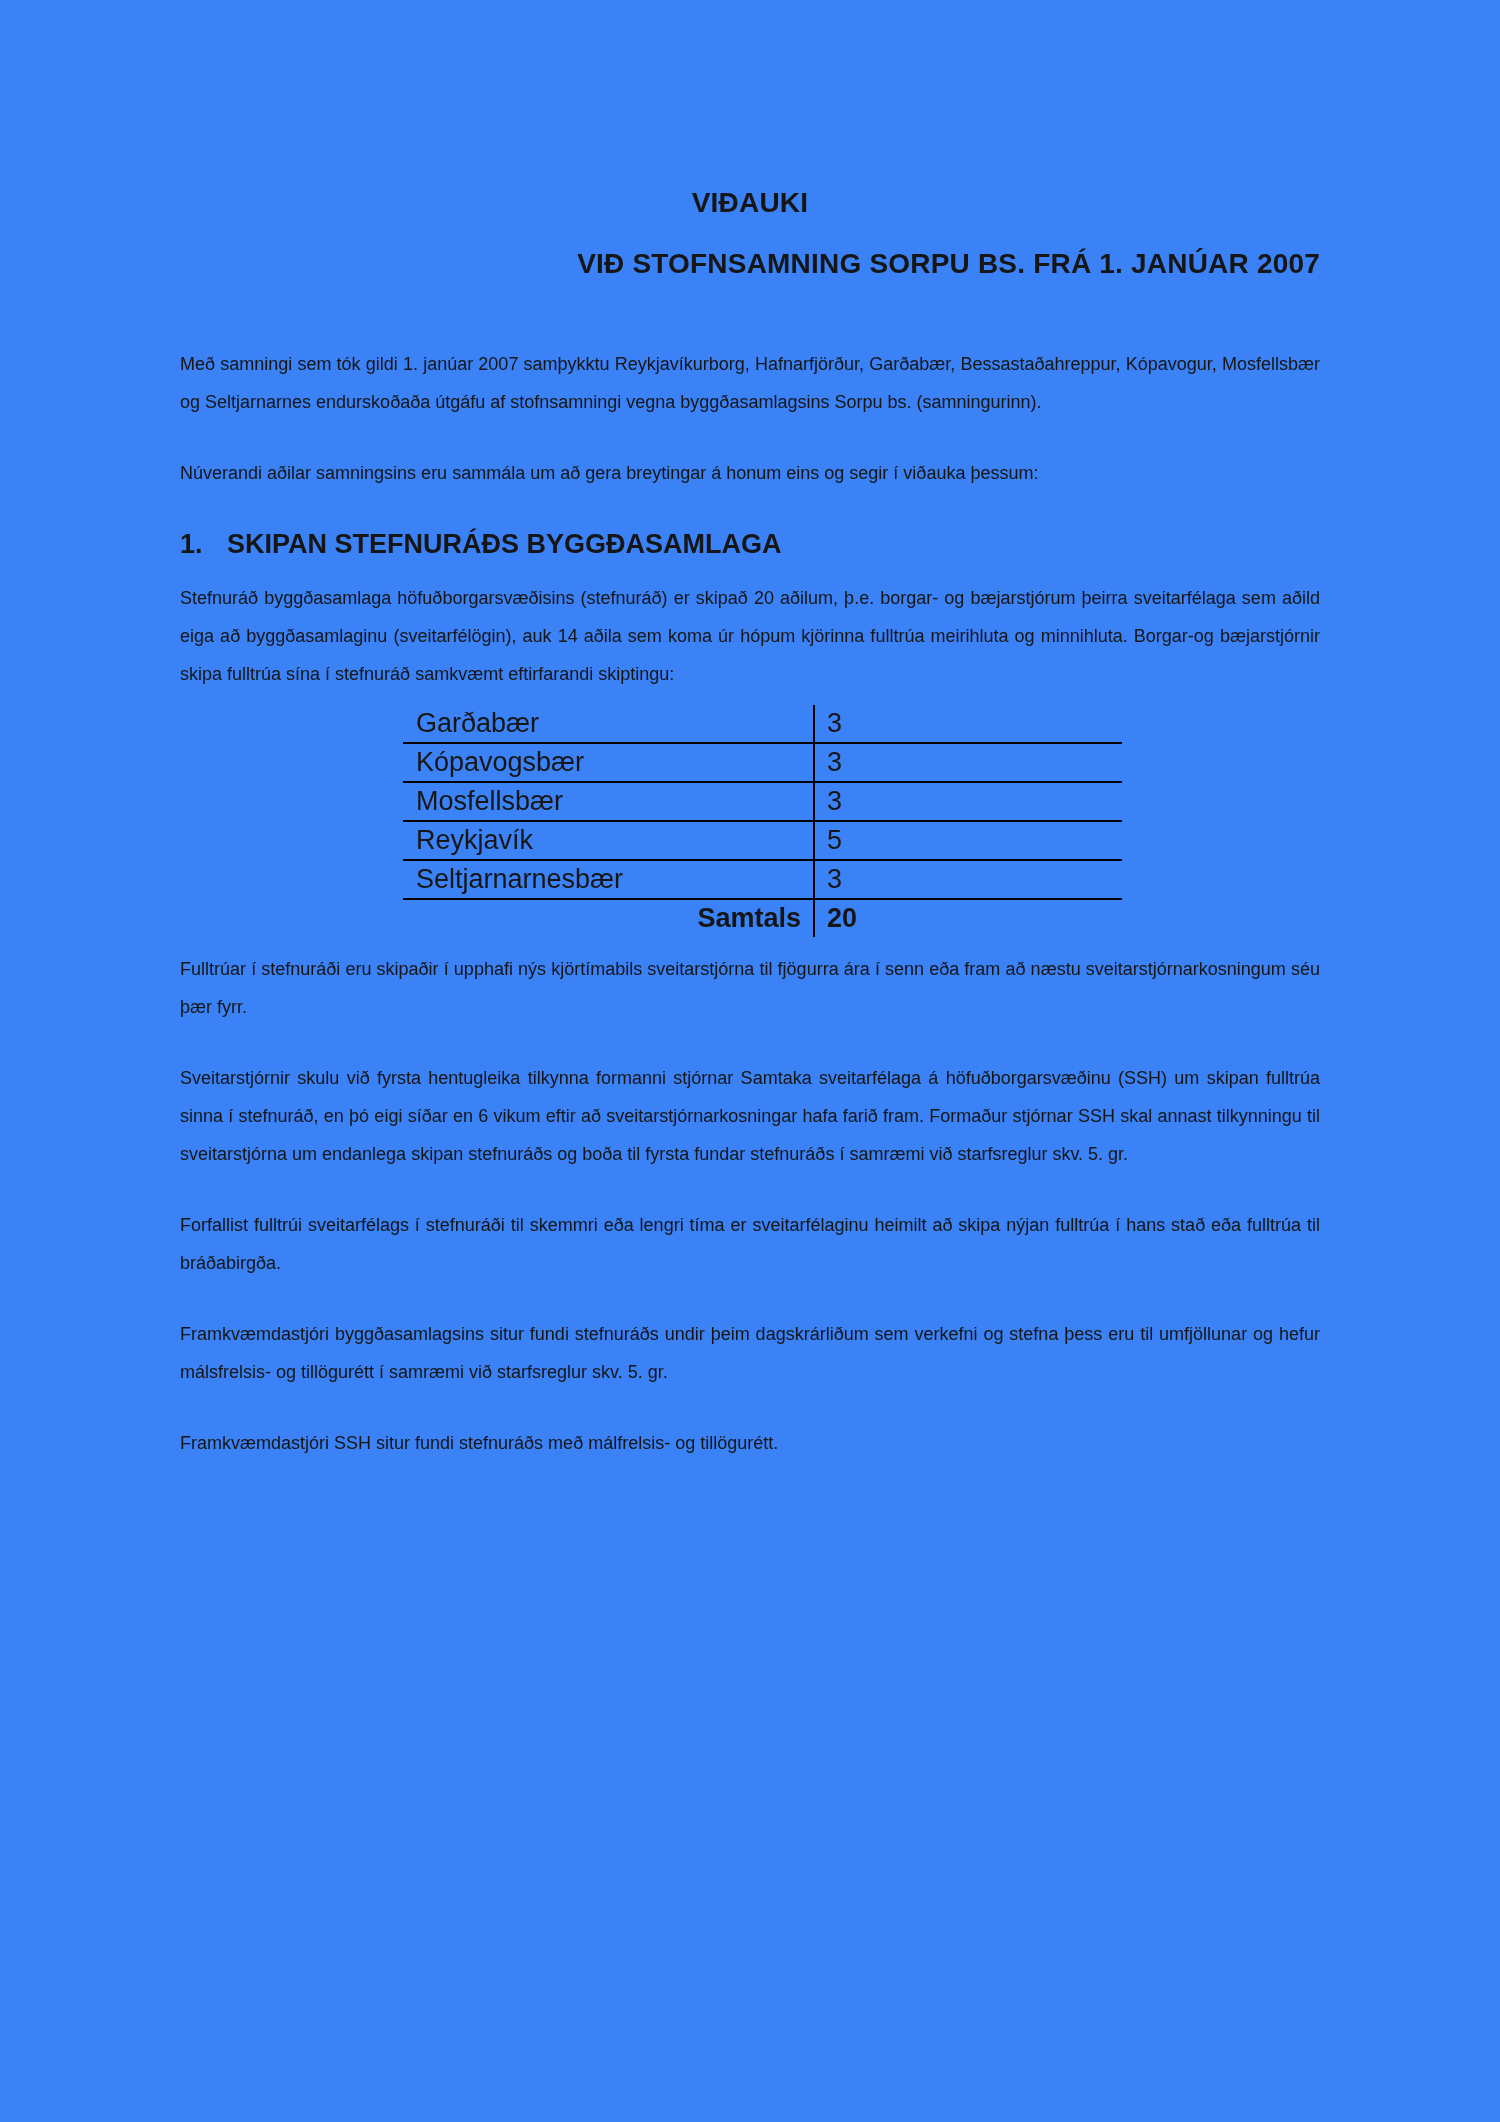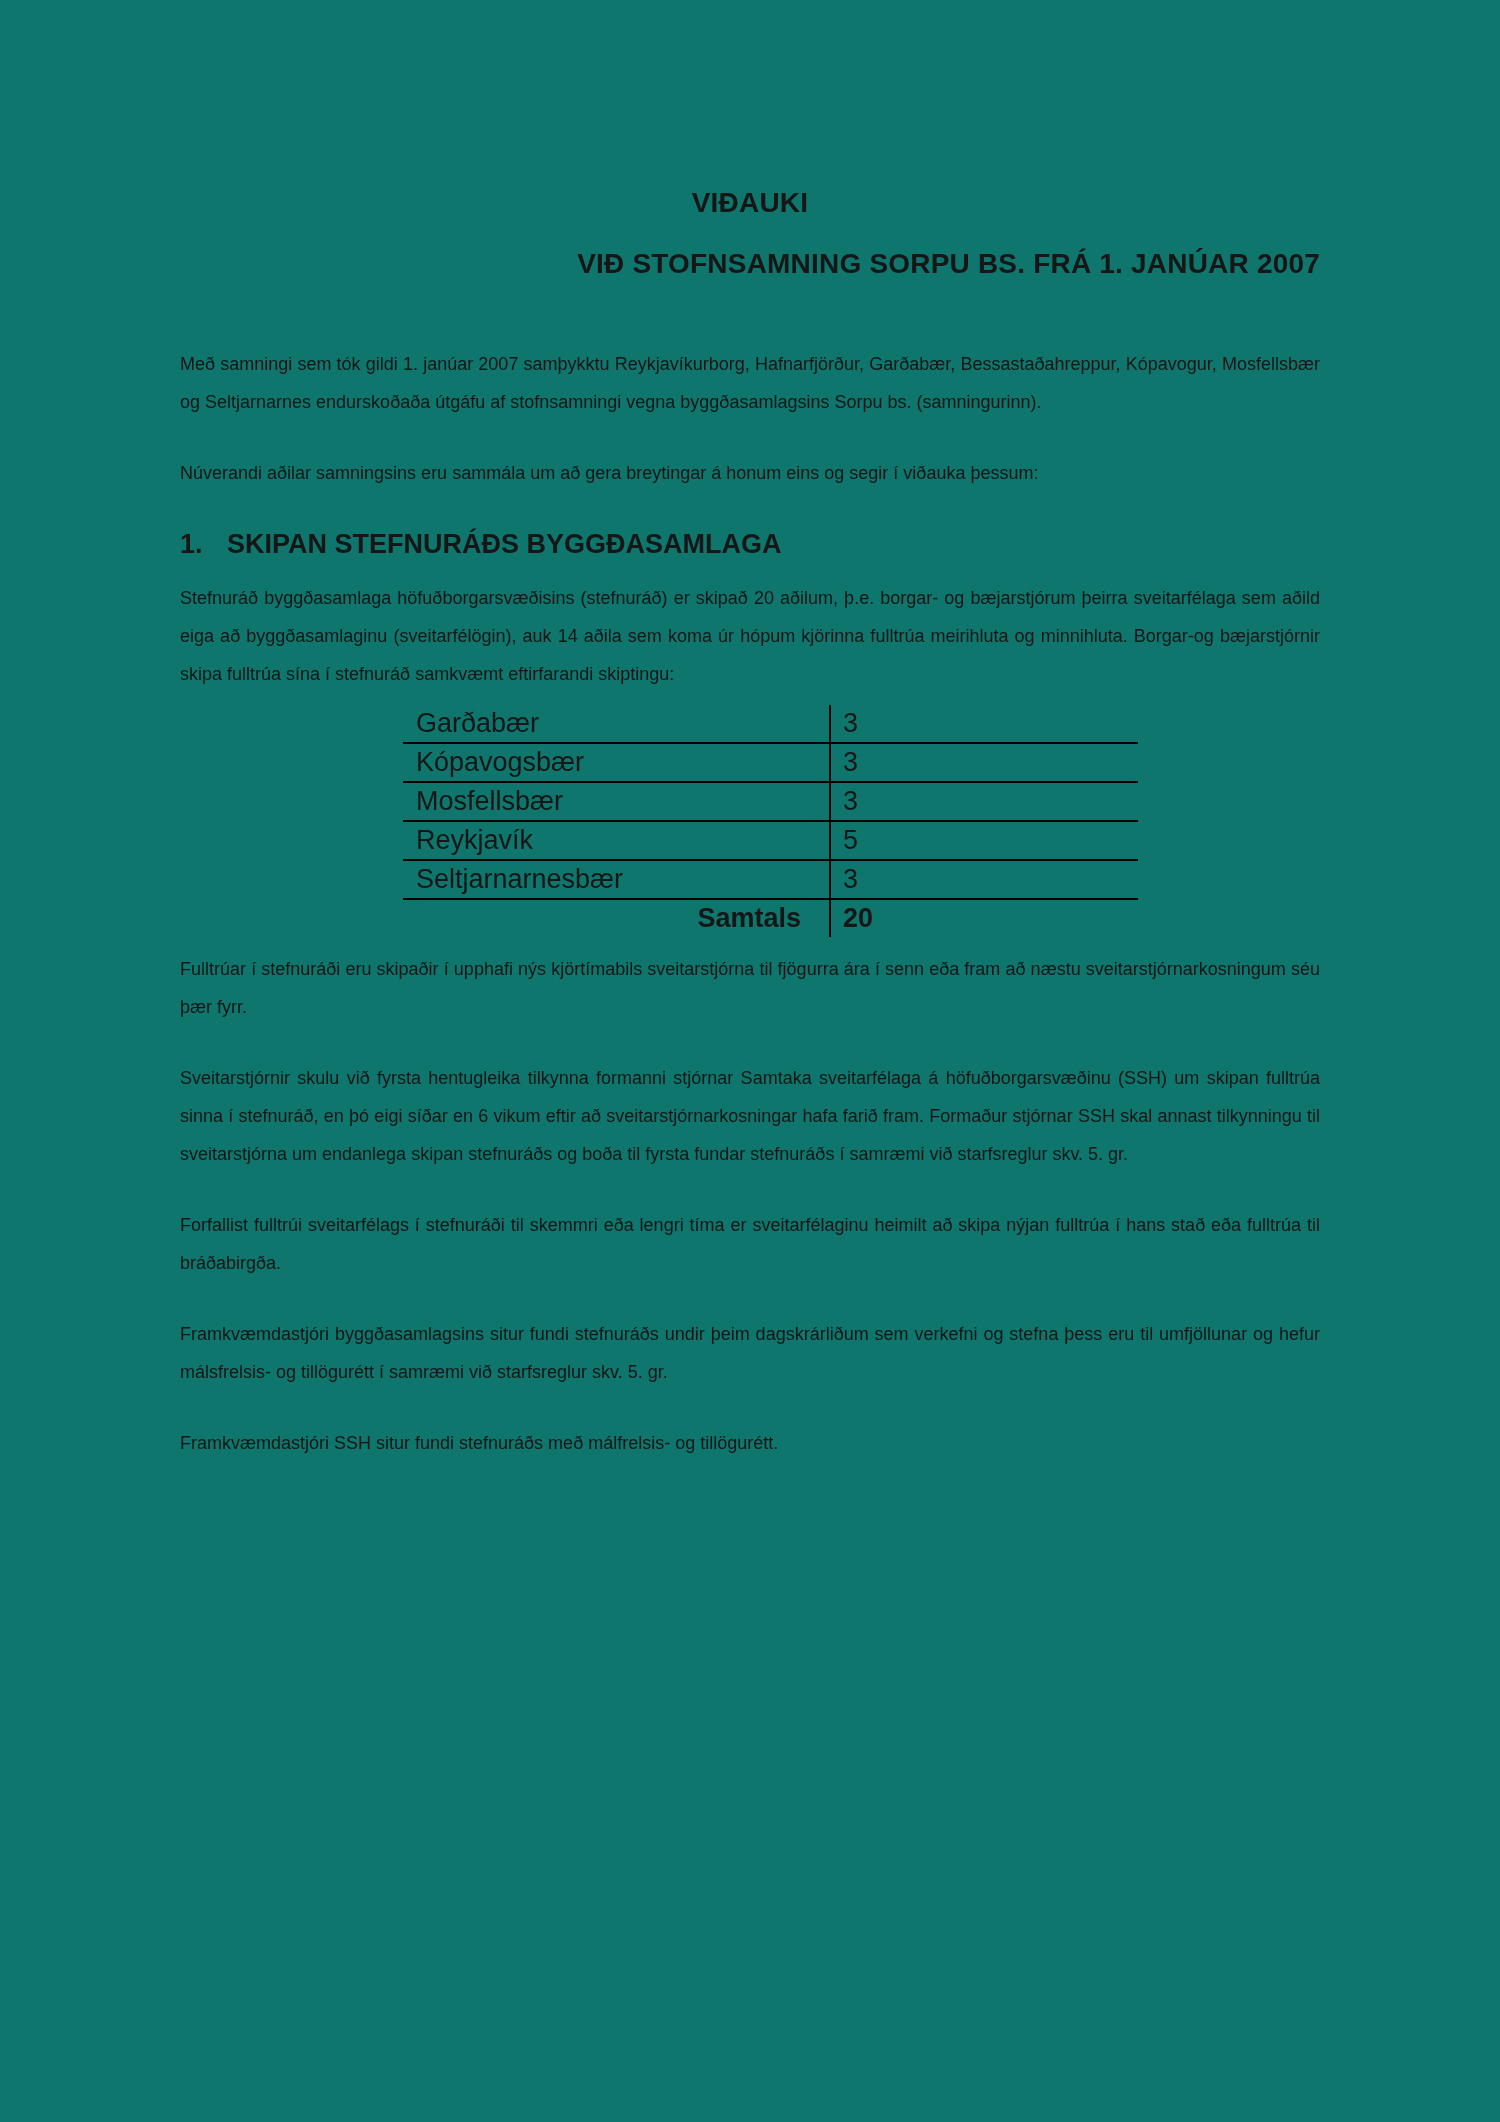--- a/index.html
+++ b/index.html
@@ -6,21 +6,21 @@
     margin: 0;
     padding: 0;
     background: #ffffff;
   }
   .page {
     position: relative;
     width: 1500px;
     height: 2122px;
     box-sizing: border-box;
     margin: 0 auto;
-    background: #0f766e;
+    background: #3b82f6;
     color: #161616;
     font-family: "Liberation Sans", sans-serif;
     padding: 186px 180px 0 180px;
     overflow: hidden;
   }
   .doc-title {
     font-size: 28px;
     line-height: 34px;
     font-weight: bold;
     text-align: center;
@@ -78,21 +78,21 @@
     padding-left: 12px;
     border-left: 2px solid #000000;
     border-bottom: 2px solid #000000;
   }
   .alloc-table tr.total-row td {
     border-bottom: none;
     font-weight: bold;
   }
   .alloc-table tr.total-row td.cname {
     text-align: right;
-    padding-right: 28px;
+    padding-right: 12px;
   }
 </style>
 </head>
 <body>
 
 <div class="page">
 
   <h1 class="doc-title">VIÐAUKI</h1>
   <h2 class="doc-subtitle">VIÐ STOFNSAMNING SORPU BS. FRÁ 1. JANÚAR 2007</h2>
 

